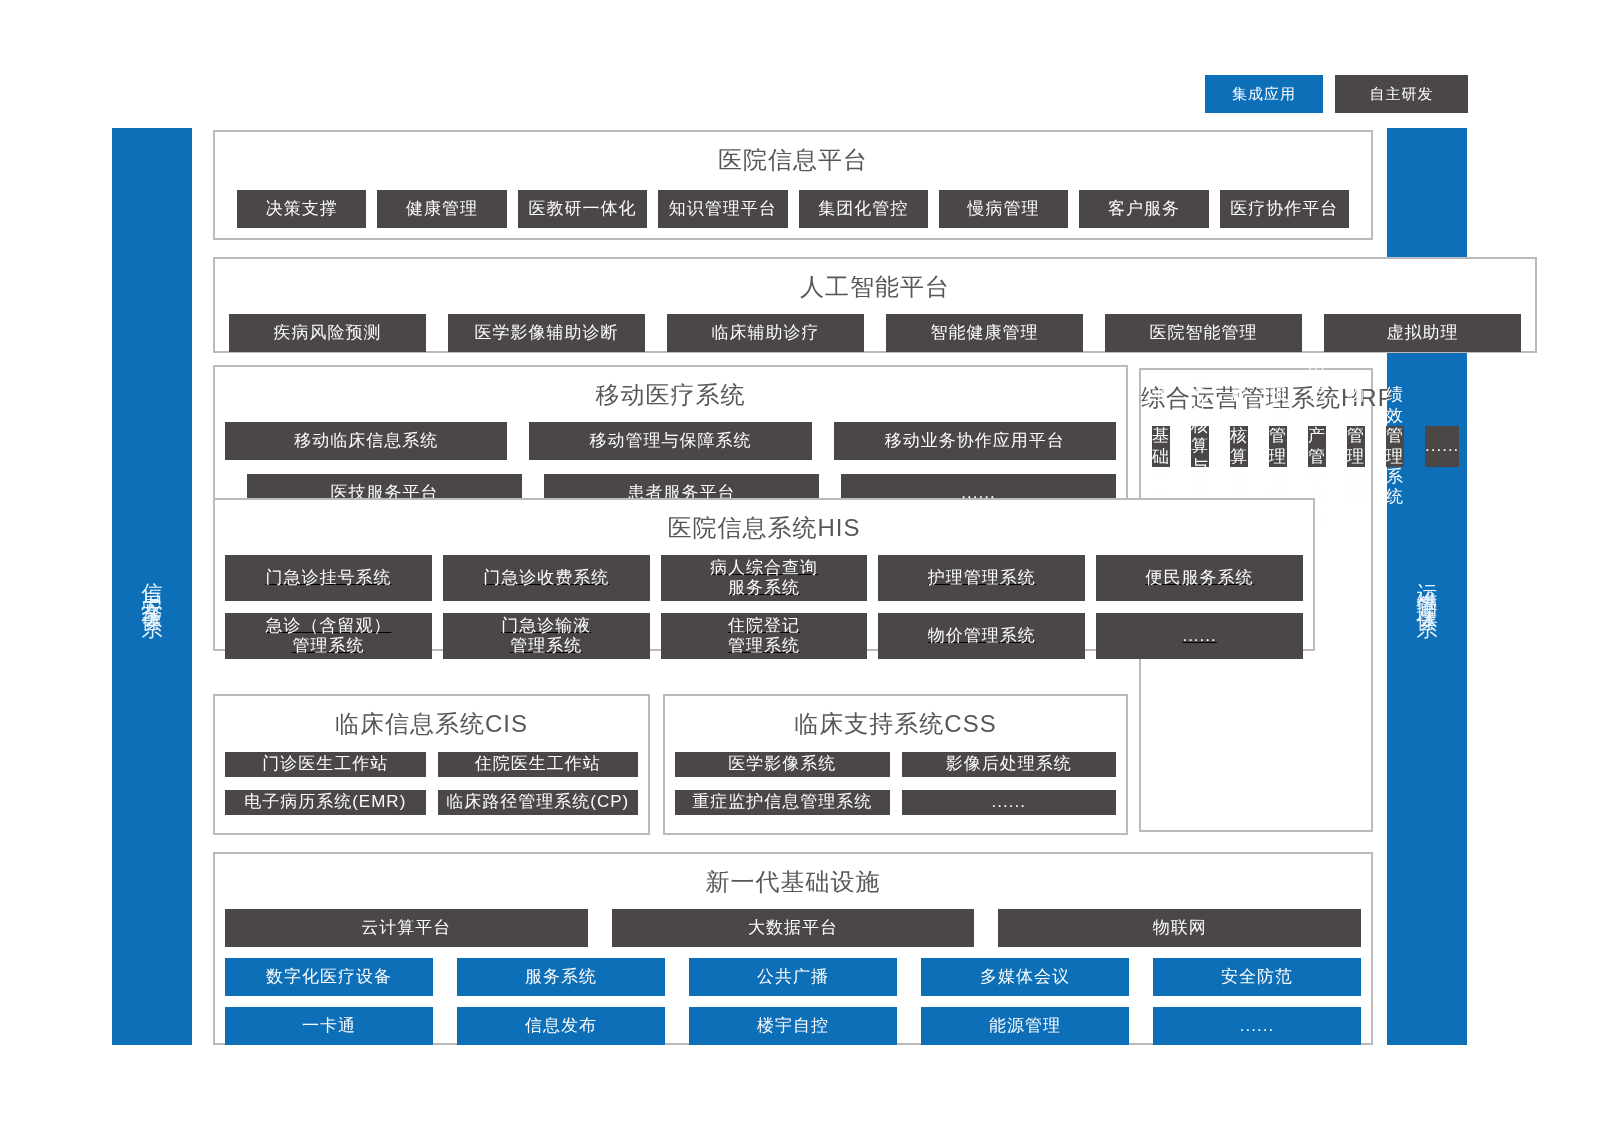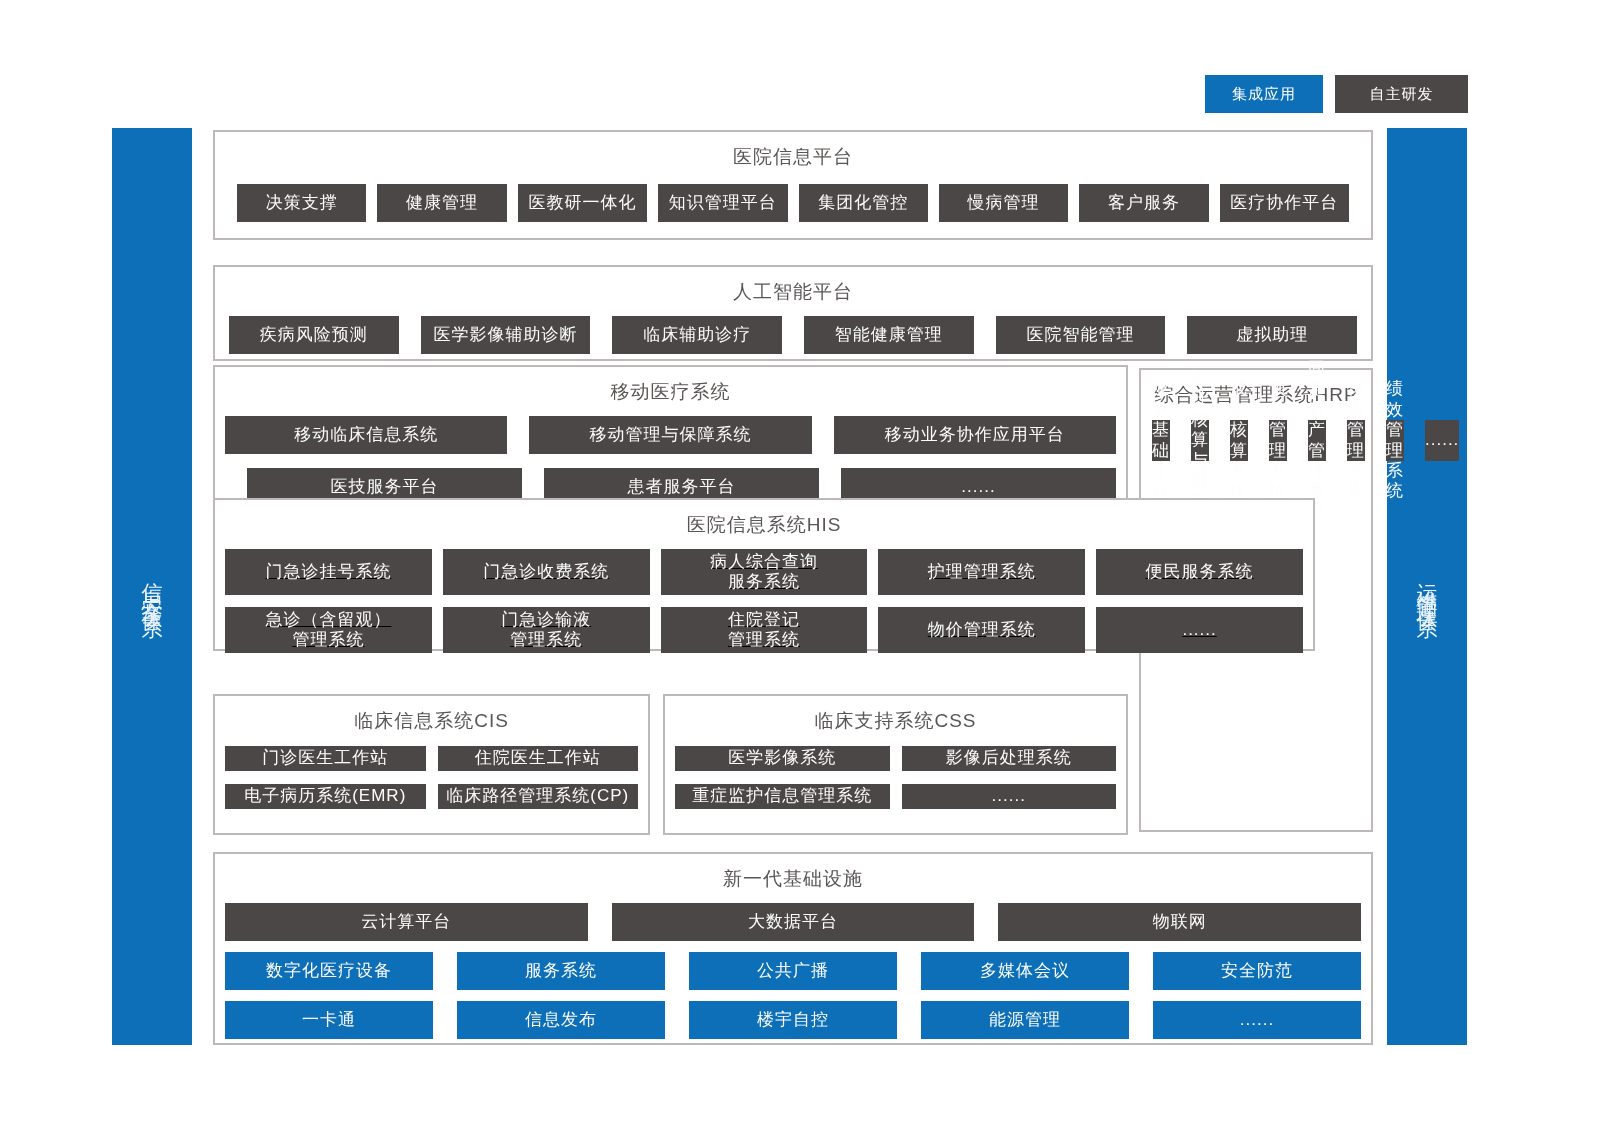--- a/index.html
+++ b/index.html
@@ -23,33 +23,33 @@
   #vbar-left{left:112px;}
   #vbar-right{left:1387px;}
   .vbar span{
     writing-mode:vertical-rl;color:#eaf3fa;font-size:21px;letter-spacing:7px;
   }
   
   .section{
     position:absolute;background:#fff;border:2px solid #bcb9b8;box-sizing:border-box;
   }
   .sec-title{
-    text-align:center;color:#5a5655;font-size:19px;margin-top:12px;letter-spacing:1px;
+    text-align:center;color:#5a5655;font-size:24px;margin-top:12px;letter-spacing:1px;
     white-space:nowrap;
   }
   .node{
     background:#4b4747;color:#fdfdfd;display:flex;align-items:center;justify-content:center;
     font-size:17px;text-align:center;white-space:pre-line;line-height:1.2;letter-spacing:1px;
   }
   .node.blue{background:#0d6fb8;}
   .grid{display:grid;}
   
   #sec-platform{left:213px;top:130px;width:1160px;height:110px;}
   #sec-platform .row{margin:14px 22px 0;grid-template-columns:repeat(8,1fr);gap:11px;height:38px;}
-  #sec-ai{left:213px;top:257px;width:1160px;height:96px;margin-top:8px;}
+  #sec-ai{left:213px;top:257px;width:1324px;height:96px;}
   #sec-ai .row{margin:11px 14px 0;grid-template-columns:repeat(6,1fr);gap:22px;height:38px;}
   #sec-mobile{left:213px;top:365px;width:915px;height:143px;}
   #sec-mobile .row{margin:11px 10px 0;grid-template-columns:repeat(3,1fr);gap:22px;height:38px;}
   #sec-mobile .row + .row{margin-top:14px;padding-left:22px;}
   #sec-hrp{left:1139px;top:368px;width:234px;height:464px;}
   #sec-hrp .stack{margin:12px 11px 0;display:flex;flex-direction:row;gap:21px;}
   #sec-hrp .node{height:41px;}
   #sec-his{left:213px;top:498px;width:1102px;height:153px;}
   #sec-his .row{margin:11px 10px 0;grid-template-columns:repeat(5,1fr);gap:11px;height:46px;text-decoration:underline;}
   #sec-his .row + .row{margin-top:12px;}

